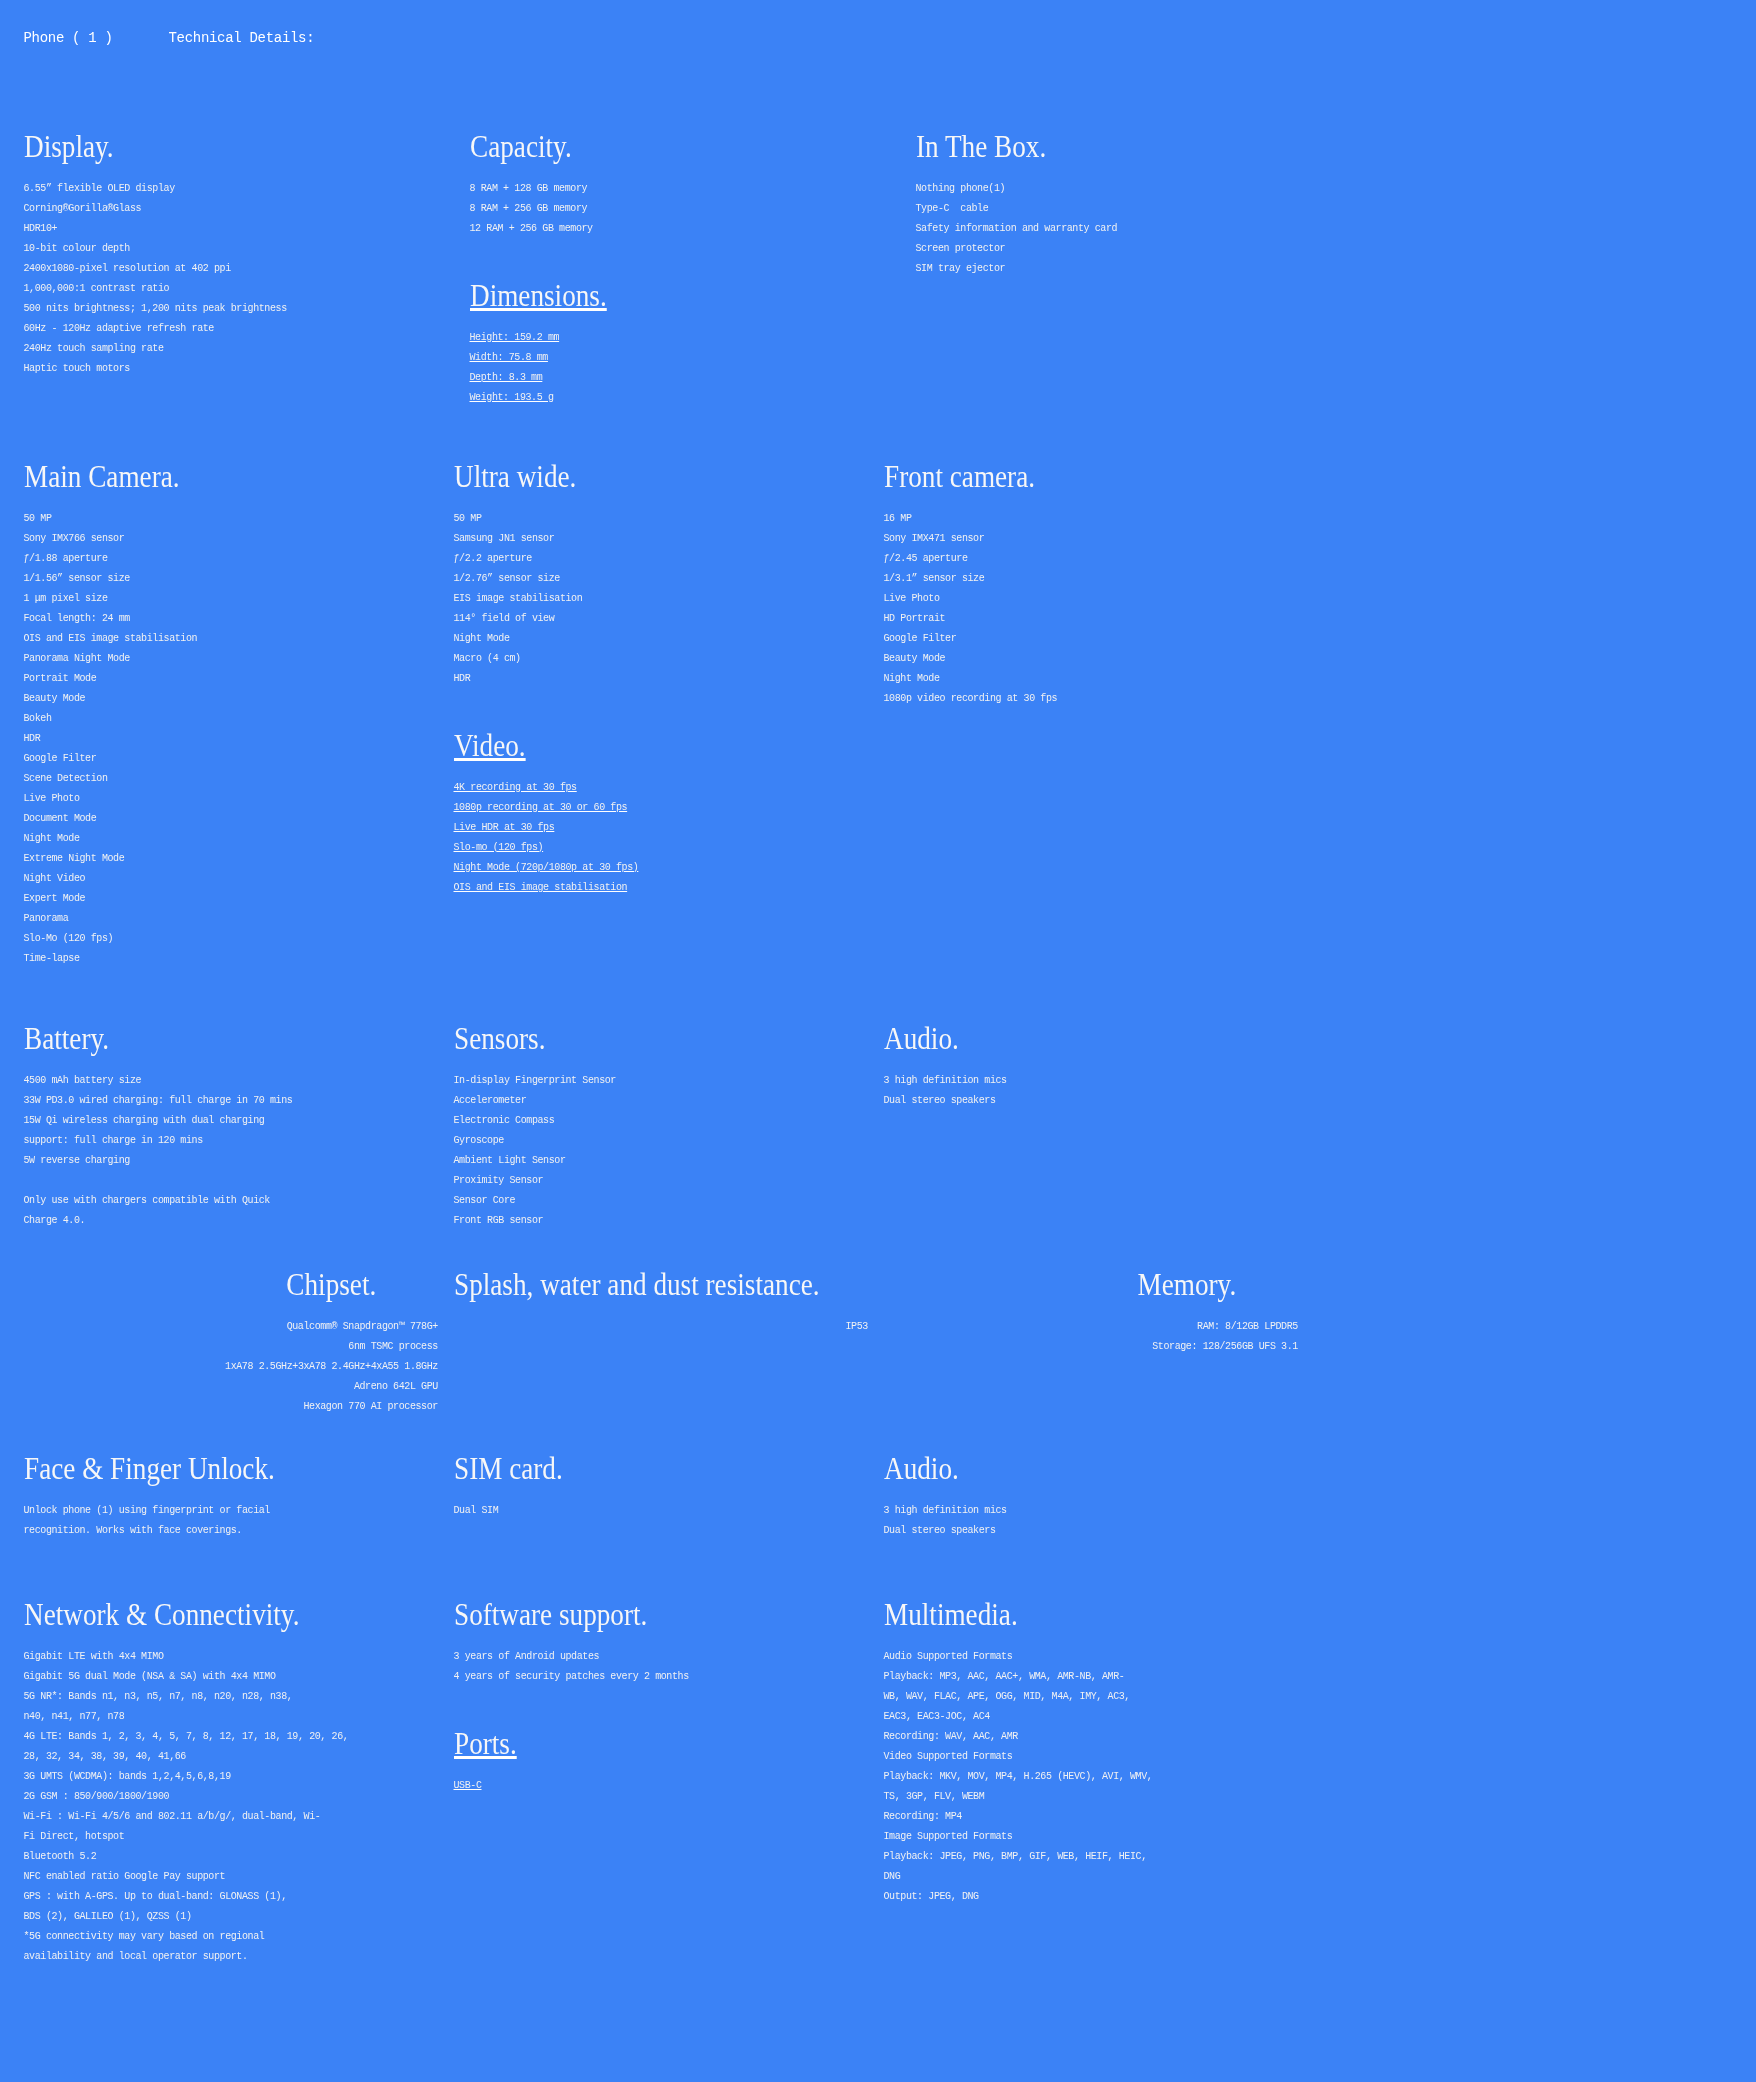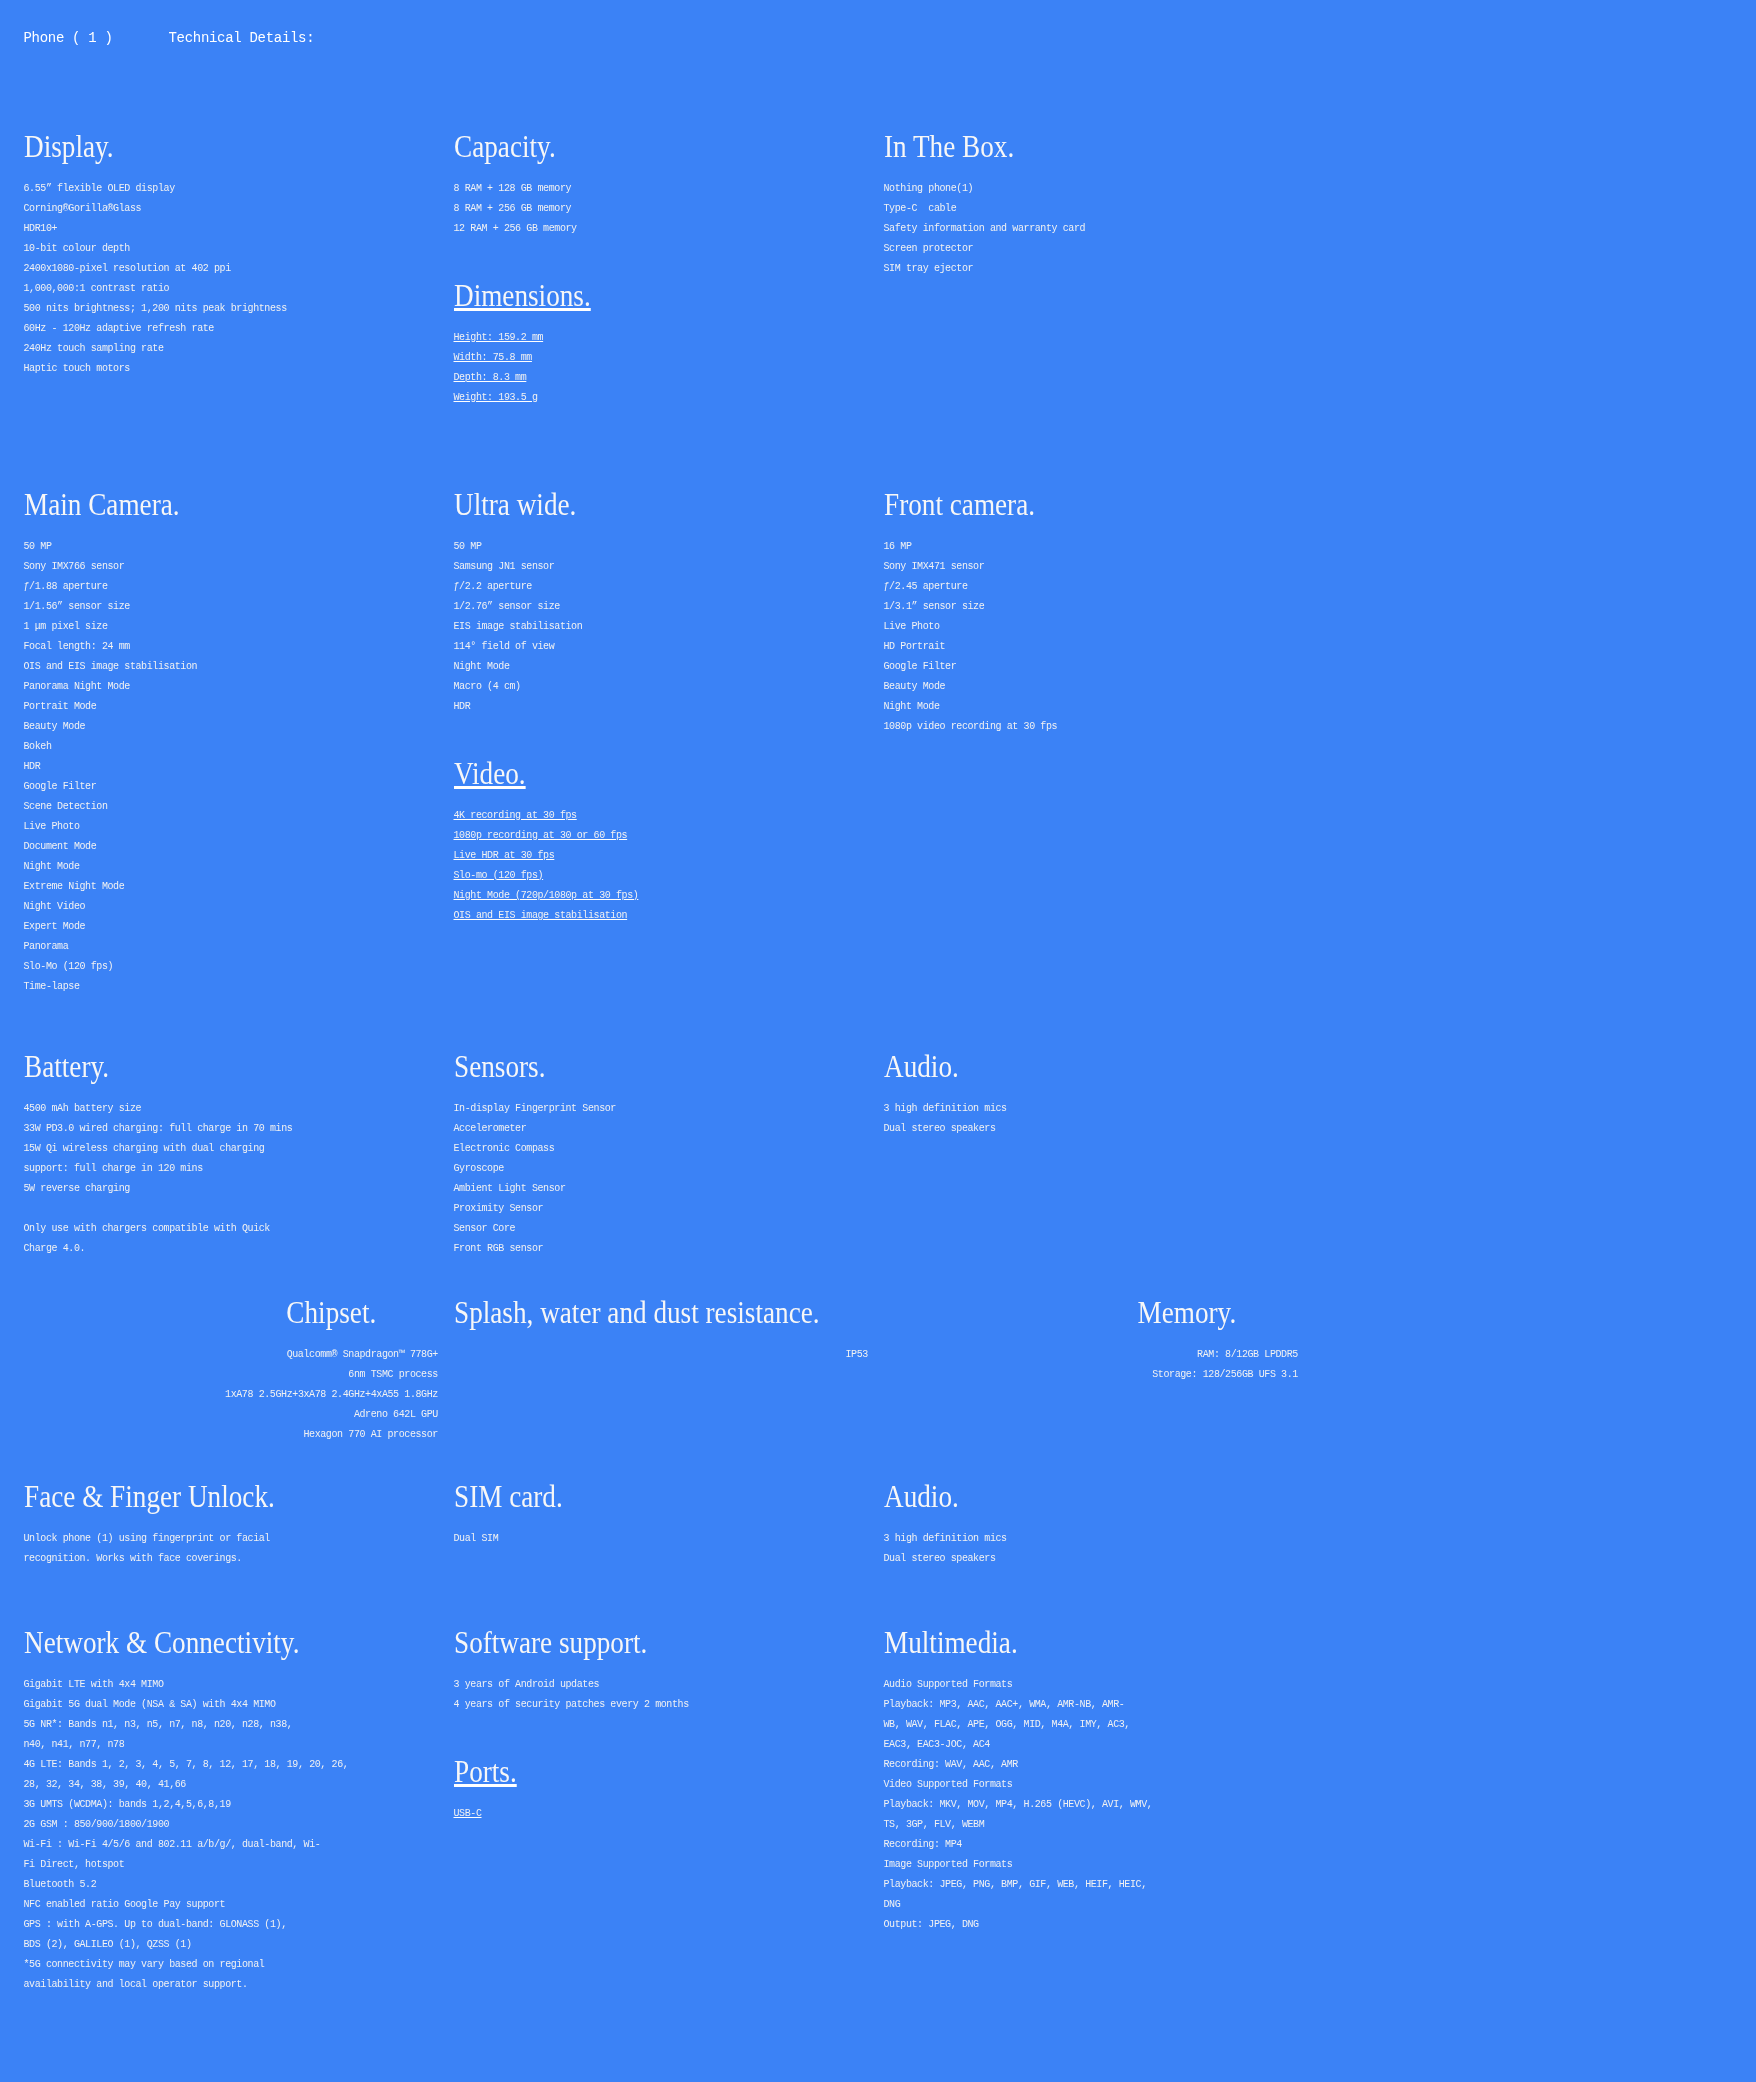--- a/index.html
+++ b/index.html
@@ -40,22 +40,22 @@
     position: absolute;
     top: 129px;
     left: 23.5px;
     width: 1291px;
   }
   .row {
     display: grid;
     grid-template-columns: 430px 430px 430px;
     align-items: start;
   }
-  .row-1 { min-height: 330px; }
-  .row-2 { min-height: 562px; margin-top: 28px; }
+  .row-1 { min-height: 330px; gap: 16px; }
+  .row-2 { min-height: 562px; }
   .row-3 { min-height: 246px; }
   .row-4 { min-height: 184px; text-align: right; }
   .row-5 { min-height: 146px; }
 
   .cell { padding-right: 15.6px; }
 
   .section + .section { margin-top: 39px; text-decoration: underline; }
 
   .sec-heading {
     margin: 0 0 14.8px 0;

